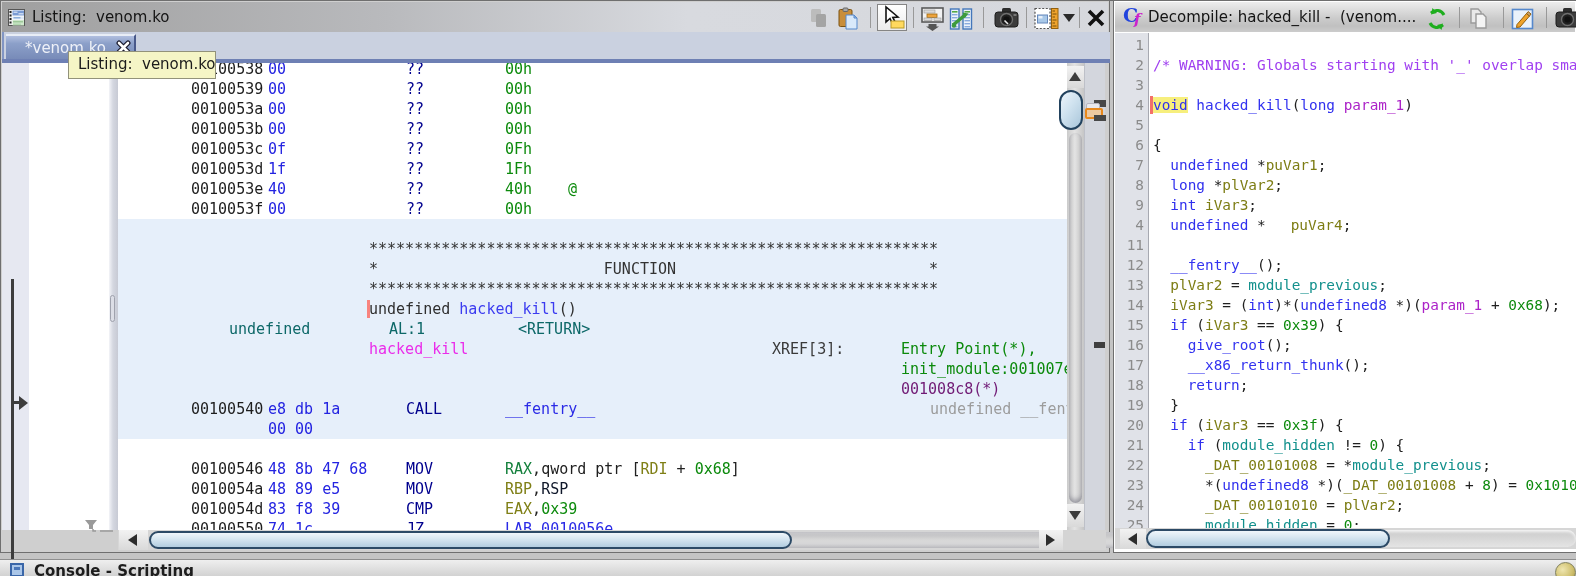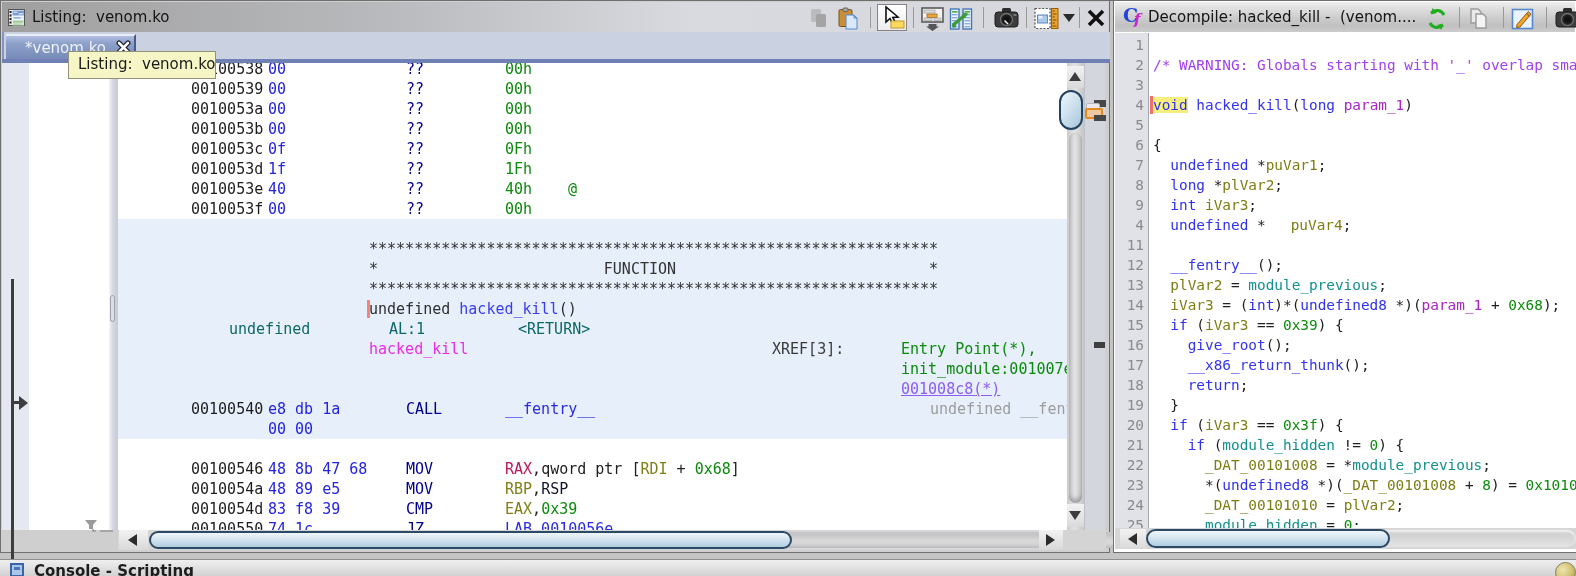--- a/index.html
+++ b/index.html
@@ -298,37 +298,37 @@
         </div>
         <div class="lrow" style="position: absolute; left: 0px; top: 276px; width: 100%; height: 20px; line-height: 20px;">
           <span style="left: 251px; top: 0px; color: rgb(234, 44, 234);">hacked_kill</span>
           <span style="left: 654px; top: 0px; color: rgb(58, 58, 58);">XREF[3]:</span>
           <span style="left: 783px; top: 0px; color: rgb(12, 138, 12);">Entry Point(*),</span>
         </div>
         <div class="lrow" style="position: absolute; left: 0px; top: 296px; width: 100%; height: 20px; line-height: 20px;">
           <span style="left: 783px; top: 0px; color: rgb(12, 138, 12);">init_module:001007e</span>
         </div>
         <div class="lrow" style="position: absolute; left: 0px; top: 316px; width: 100%; height: 20px; line-height: 20px;">
-          <span style="left: 783px; top: 0px; color: #8b5cf6; text-decoration: underline;">001008c8(*)</span>
+          <span style="left: 783px; top: 0px; color: #701a75;">001008c8(*)</span>
         </div>
         <div class="lrow" style="position: absolute; left: 0px; top: 336px; width: 100%; height: 20px; line-height: 20px;">
           <span style="left: 73px; top: 0px; color: rgb(29, 29, 29);">00100540</span>
           <span style="left: 150px; top: 0px; color: rgb(35, 35, 225);">e8 db 1a</span>
           <span style="left: 288px; top: 0px; color: rgb(1, 1, 142);">CALL</span>
           <span style="left: 387px; top: 0px; color: rgb(42, 42, 230);">__fentry__</span>
           <span style="left: 812px; top: 0px; color: rgb(156, 156, 156);">undefined __fent</span>
         </div>
         <div class="lrow" style="position: absolute; left: 0px; top: 356px; width: 100%; height: 20px; line-height: 20px;">
           <span style="left: 150px; top: 0px; color: rgb(35, 35, 225);">00 00</span>
         </div>
         <div class="lrow" style="position: absolute; left: 0px; top: 396px; width: 100%; height: 20px; line-height: 20px;">
           <span style="left: 73px; top: 0px; color: rgb(29, 29, 29);">00100546</span>
           <span style="left: 150px; top: 0px; color: rgb(35, 35, 225);">48 8b 47 68</span>
           <span style="left: 288px; top: 0px; color: rgb(1, 1, 142);">MOV</span>
-          <span style="left: 387px; top: 0px;"><span style="color: #be185d;">RAX</span><span style="color: rgb(32, 32, 32);">,</span><span style="color: rgb(32, 32, 32);">qword ptr [</span><span style="color: rgb(127, 127, 22);">RDI</span><span style="color: rgb(32, 32, 32);"> + </span><span style="color: rgb(12, 138, 12);">0x68</span><span style="color: rgb(32, 32, 32);">]</span></span>
+          <span style="left: 387px; top: 0px;"><span style="color: #15803d;">RAX</span><span style="color: rgb(32, 32, 32);">,</span><span style="color: rgb(32, 32, 32);">qword ptr [</span><span style="color: rgb(127, 127, 22);">RDI</span><span style="color: rgb(32, 32, 32);"> + </span><span style="color: rgb(12, 138, 12);">0x68</span><span style="color: rgb(32, 32, 32);">]</span></span>
         </div>
         <div class="lrow" style="position: absolute; left: 0px; top: 416px; width: 100%; height: 20px; line-height: 20px;">
           <span style="left: 73px; top: 0px; color: rgb(29, 29, 29);">0010054a</span>
           <span style="left: 150px; top: 0px; color: rgb(35, 35, 225);">48 89 e5</span>
           <span style="left: 288px; top: 0px; color: rgb(1, 1, 142);">MOV</span>
           <span style="left: 387px; top: 0px;"><span style="color: rgb(127, 127, 22);">RBP</span><span style="color: rgb(32, 32, 32);">,</span><span style="color: #0f172a;">RSP</span></span>
         </div>
         <div class="lrow" style="position: absolute; left: 0px; top: 436px; width: 100%; height: 20px; line-height: 20px;">
           <span style="left: 73px; top: 0px; color: rgb(29, 29, 29);">0010054d</span>
           <span style="left: 150px; top: 0px; color: rgb(35, 35, 225);">83 f8 39</span>

